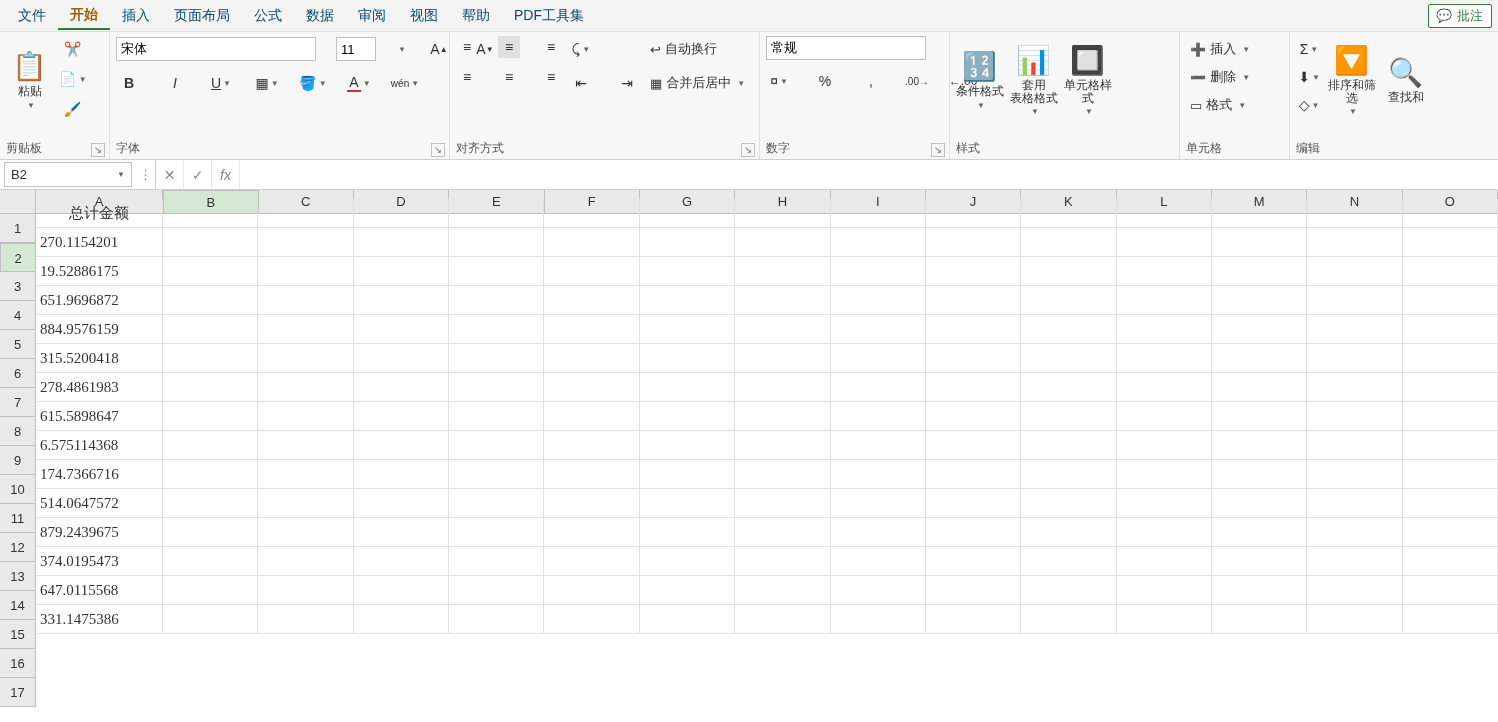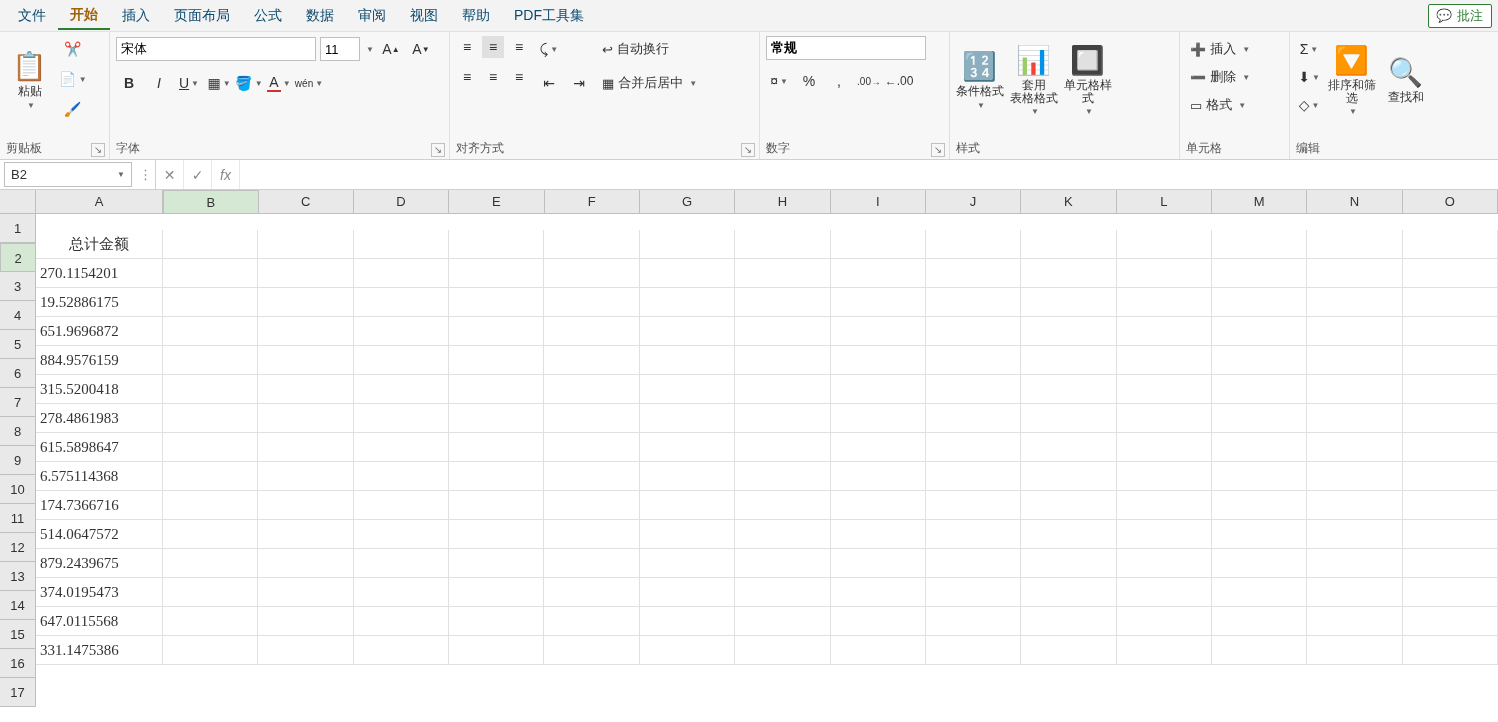--- a/index.html
+++ b/index.html
@@ -15,26 +15,26 @@
   
   .ribbon { height: 128px; background: #f7f7f7; display: flex; border-bottom: 1px solid #d0d0d0; }
   .ribbon-group { border-right: 1px solid #e0e0e0; display: flex; flex-direction: column; padding: 4px 6px 2px 6px; position: relative; }
   .ribbon-group-body { flex: 1; display: flex; align-items: flex-start; gap: 6px; }
   .ribbon-group-title { font-size: 12px; color: #555; height: 18px; line-height: 18px; }
   .ribbon-group .launcher { position: absolute; right: 4px; bottom: 2px; font-size: 10px; color: #777; width: 14px; height: 14px; border: 1px solid #c0c0c0; line-height: 12px; text-align: center; }
   .big-btn { display: flex; flex-direction: column; align-items: center; justify-content: center; width: 48px; height: 88px; gap: 2px; font-size: 12px; text-align: center; }
   .big-btn .icon { font-size: 28px; display: flex; align-items: center; justify-content: center; }
   .big-btn .lbl { line-height: 1.1; }
   .col { display: flex; flex-direction: column; gap: 4px; }
-  .row { display: flex; gap: 4px; align-items: center; }
+  .row { display: flex; gap: 20px; align-items: center; }
   .mini { width: 26px; height: 26px; display: flex; align-items: center; justify-content: center; font-size: 14px; border: 1px solid transparent; }
   .sel { border: 1px solid #c0c0c0; background: #fff; height: 24px; font-size: 13px; padding: 0 4px; }
   .font-sel { width: 200px; }
   .size-sel { width: 40px; }
-  .fmt-sel { width: 160px; font-weight: bold; }
+  .fmt-sel { width: 160px; }
   .drop { font-size: 8px; color: #666; padding-left: 2px; }
   .underline-a { border-bottom: 2px solid #d32f2f; padding: 0 2px; }
   .align-ic { width: 22px; height: 22px; display:inline-flex; align-items:center; justify-content:center; }
   .pill { display: flex; align-items: center; gap: 4px; font-size: 13px; height: 26px; padding: 0 4px; }
 
   
   .formula-bar { height: 30px; background: #fff; border-bottom: 1px solid #d0d0d0; display: flex; align-items: stretch; }
   .namebox { width: 128px; border: 1px solid #c0c0c0; margin: 2px 4px; display: flex; align-items: center; padding: 8px 6px; font-size: 13px; background: #fff; justify-content: space-between; }
   .fb-sep { width: 20px; border-right: 1px solid #d0d0d0; display: flex; align-items: center; justify-content: center; color: #888; }
   .fb-btn { width: 28px; display: flex; align-items: center; justify-content: center; color: #888; font-size: 14px; border-right: 1px solid #e8e8e8; }
@@ -44,21 +44,21 @@
   .grid { position: relative; background: #fff; }
   .corner { position: absolute; top: 0; left: 0; width: 36px; height: 24px; background: #e9e9e9; border-right: 1px solid #bfbfbf; border-bottom: 1px solid #bfbfbf; }
   .col-headers { position: absolute; top: 0; left: 36px; right: 0; height: 24px; background: #e9e9e9; display: flex; }
   .col-h { border-right: 1px solid #bfbfbf; border-bottom: 1px solid #bfbfbf; text-align: center; font-size: 13px; line-height: 24px; color: #333; }
   .col-h.colA { width: 128px; }
   .col-h.colN { width: 96px; }
   .col-h.sel { background: #d4e8d4; }
   .row-headers { position: absolute; top: 24px; left: 0; width: 36px; background: #e9e9e9; }
   .row-h { height: 29px; border-right: 1px solid #bfbfbf; border-bottom: 1px solid #bfbfbf; text-align: center; font-size: 13px; line-height: 29px; color: #333; }
   .row-h.sel { background: #d4e8d4; }
-  .cells { position: absolute; top: 40px; left: 36px; right: 0; }
+  .cells { position: absolute; top: 9px; left: 36px; right: 0; }
   .cell-row { display: flex; height: 29px; }
   .cell { border-right: 1px solid #e0e0e0; border-bottom: 1px solid #e0e0e0; font-family: "SimSun", serif; font-size: 15px; padding: 0 4px; display: flex; align-items: center; overflow: hidden; white-space: nowrap; }
   .cell.colA { width: 128px; }
   .cell.colN { width: 96px; }
   .cell.selected { outline: 2px solid #1a7f37; outline-offset: -1px; background: #fff; }
   .cell-header { justify-content: center; }
 </style>
 </head>
 <body>
 

